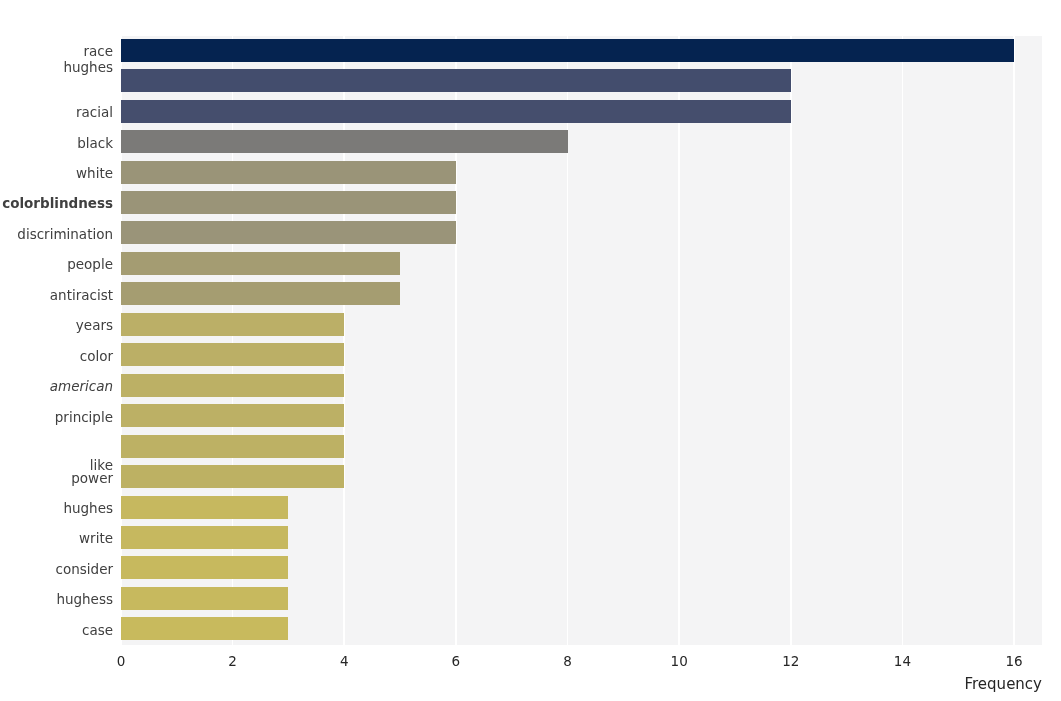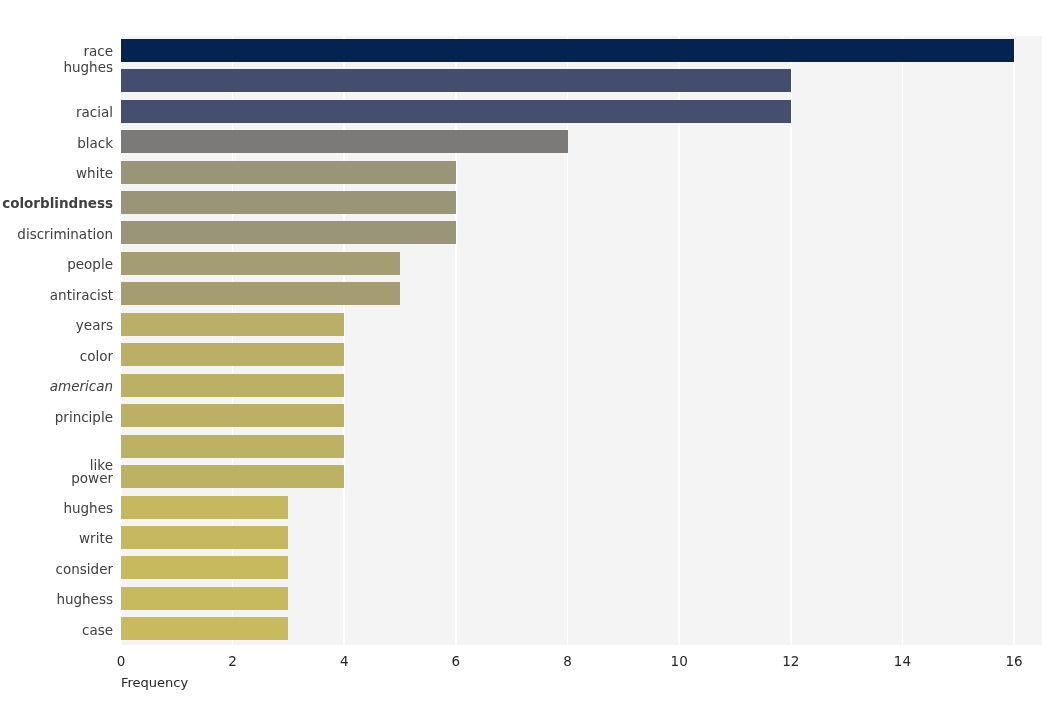--- a/index.html
+++ b/index.html
@@ -101,22 +101,22 @@
     margin-left: -20px;
     text-align: center;
     font-size: 13.5px;
     color: #262626;
   }
   #x-axis-label {
     position: absolute;
     left: 121px;
     top: 30px;
     width: 921px;
-    text-align: left;
-    font-size: 13px;
+    text-align: right;
+    font-size: 15px;
     color: #262626;
   }
 </style>
 </head>
 <body>
 
 <div id="figure">
 
 
   <div id="plot-area">

